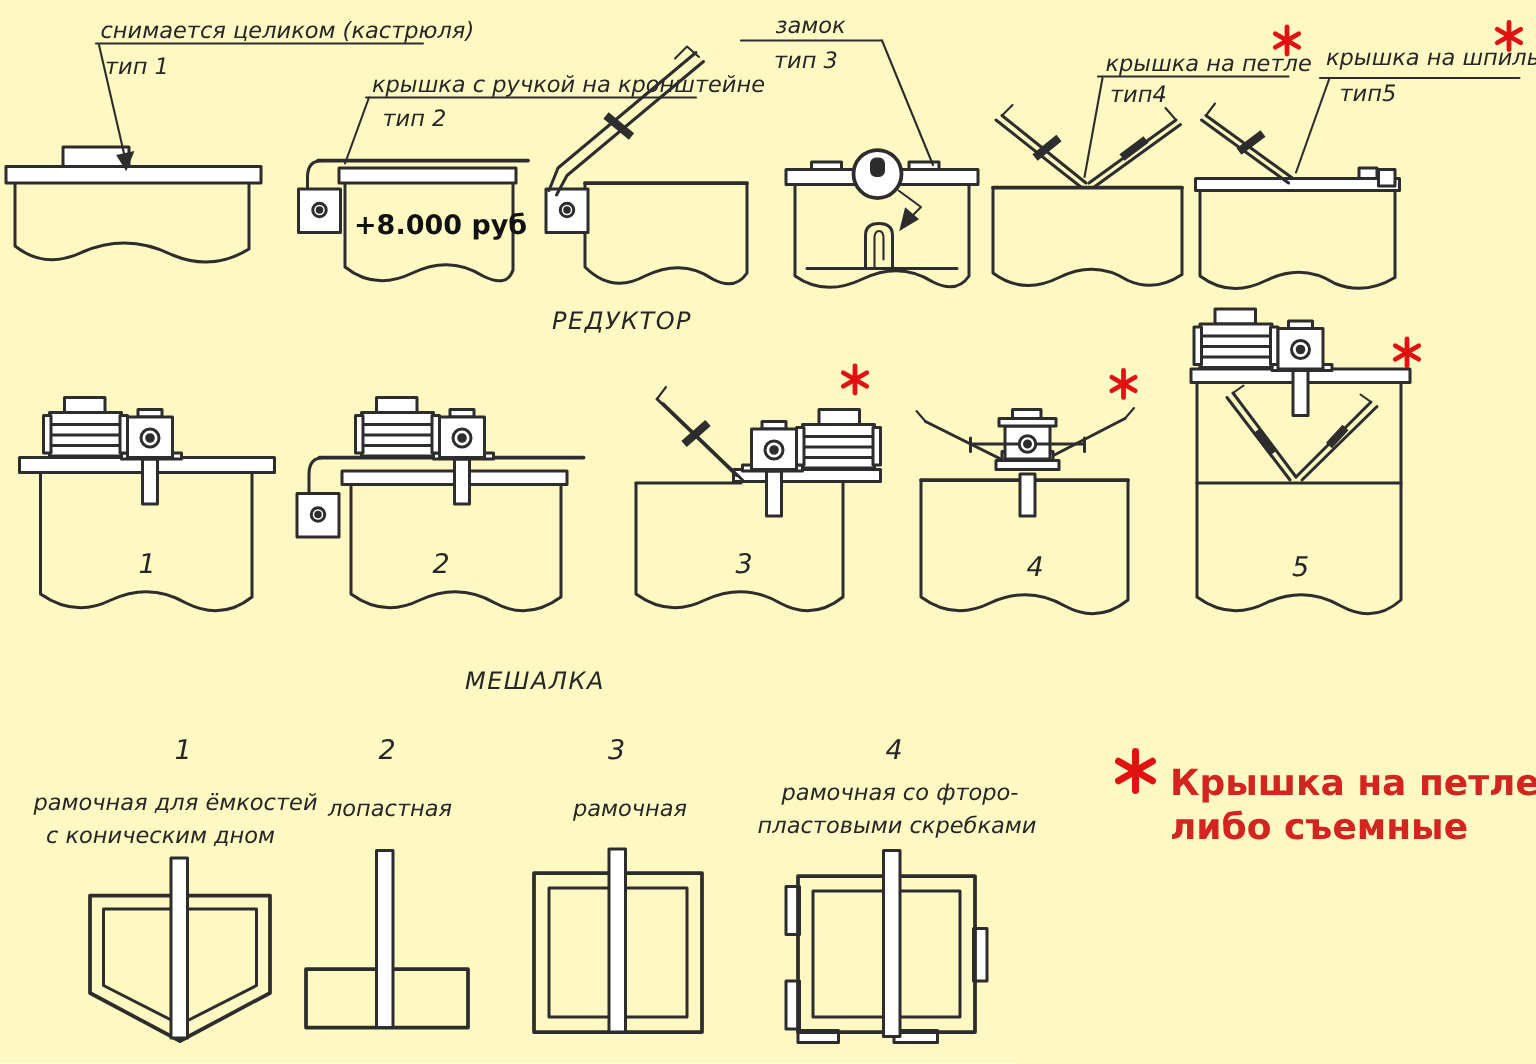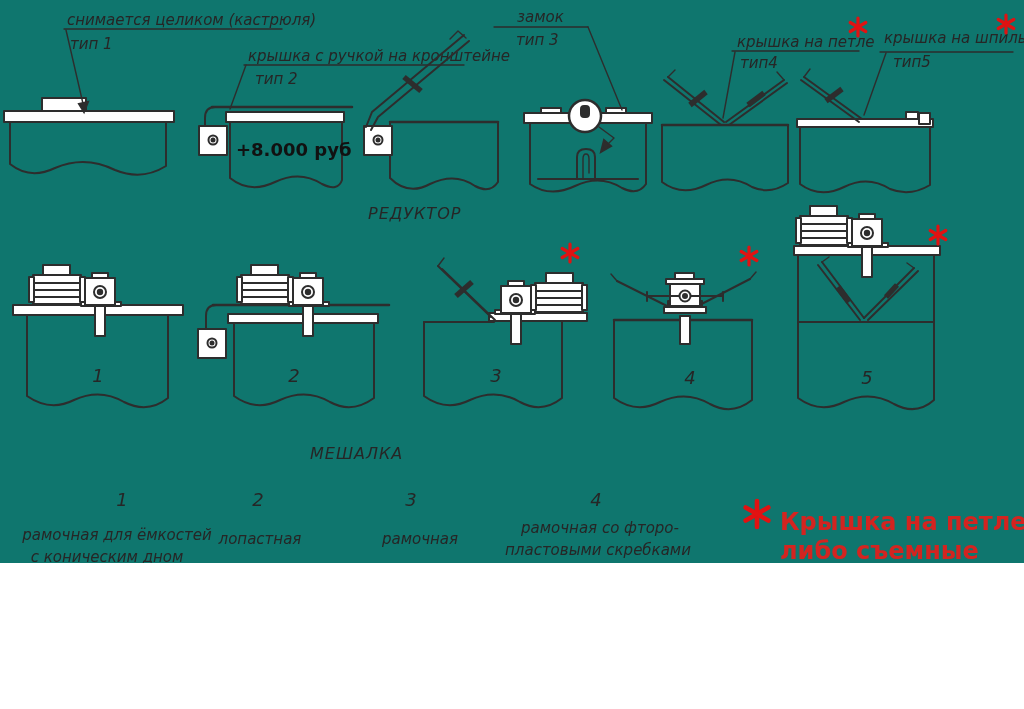--- a/index.html
+++ b/index.html
@@ -1,16 +1,16 @@
 <!DOCTYPE html>
 <html><head>
 <meta charset="utf-8">
 <style>
   html,body{margin:0;padding:0;background:#ffffff;}
-  .canvas{position:relative;width:1024px;height:563px;background:#0f766e;overflow:hidden;
+  .canvas{position:relative;width:1024px;height:709px;background:#fef9c3;overflow:hidden;
           font-family:"DejaVu Sans",sans-serif;text-align:right;}
   svg{position:absolute;left:0;top:0;}
   
   .s  {stroke:#2d2d2d;stroke-width:2;fill:none;stroke-linecap:round;stroke-linejoin:round;}
   .sf {stroke:#2d2d2d;stroke-width:2;fill:#ffffff;stroke-linejoin:round;}
   .sfk{stroke:#2d2d2d;stroke-width:2;fill:#2d2d2d;}
   .s25{stroke-width:2.5;}
   .thin{stroke-width:1.4;}
   .ovl{stroke:#2d2d2d;stroke-width:5.5;fill:none;stroke-linecap:butt;}
   .ast{stroke:#e11212;stroke-width:3.2;stroke-linecap:round;}

